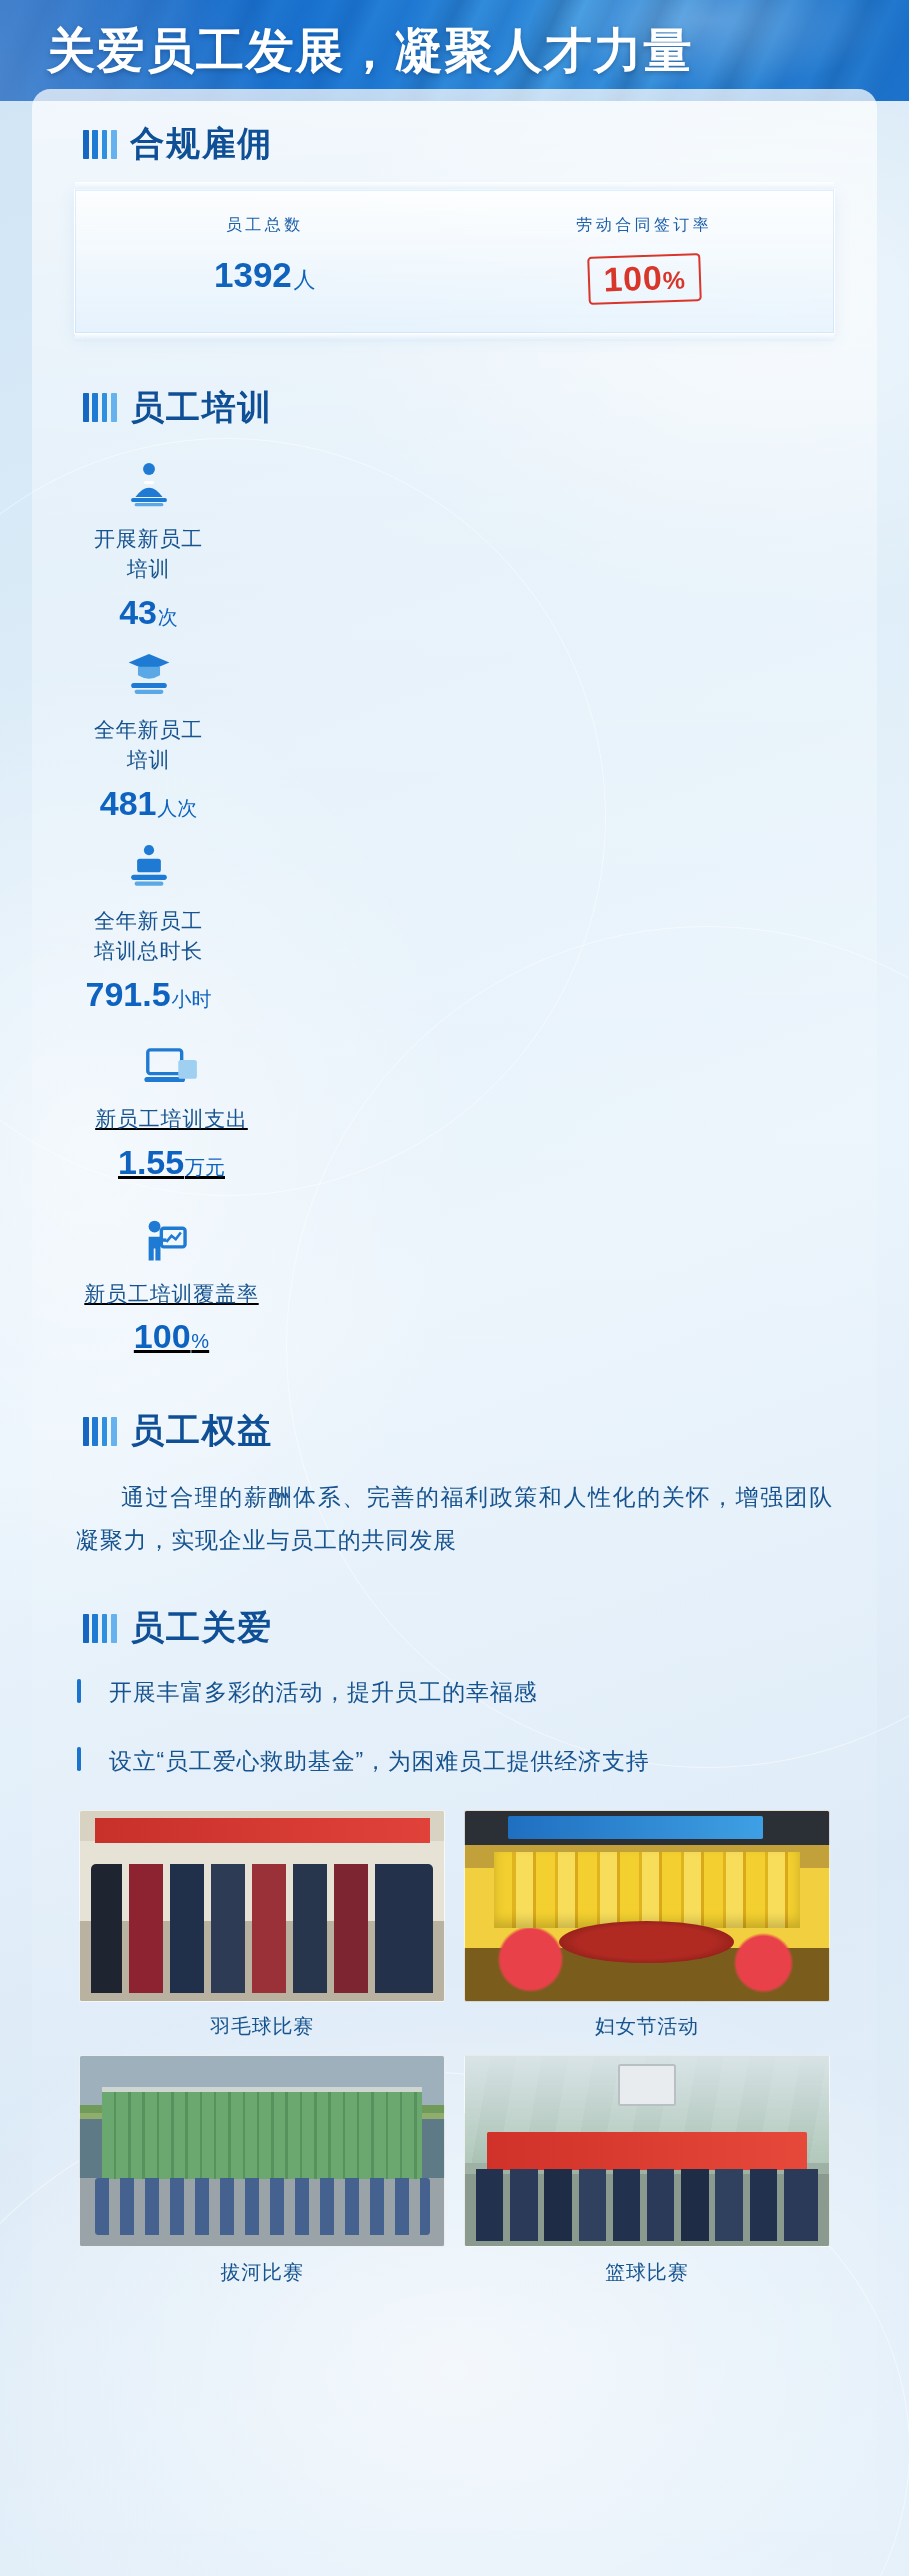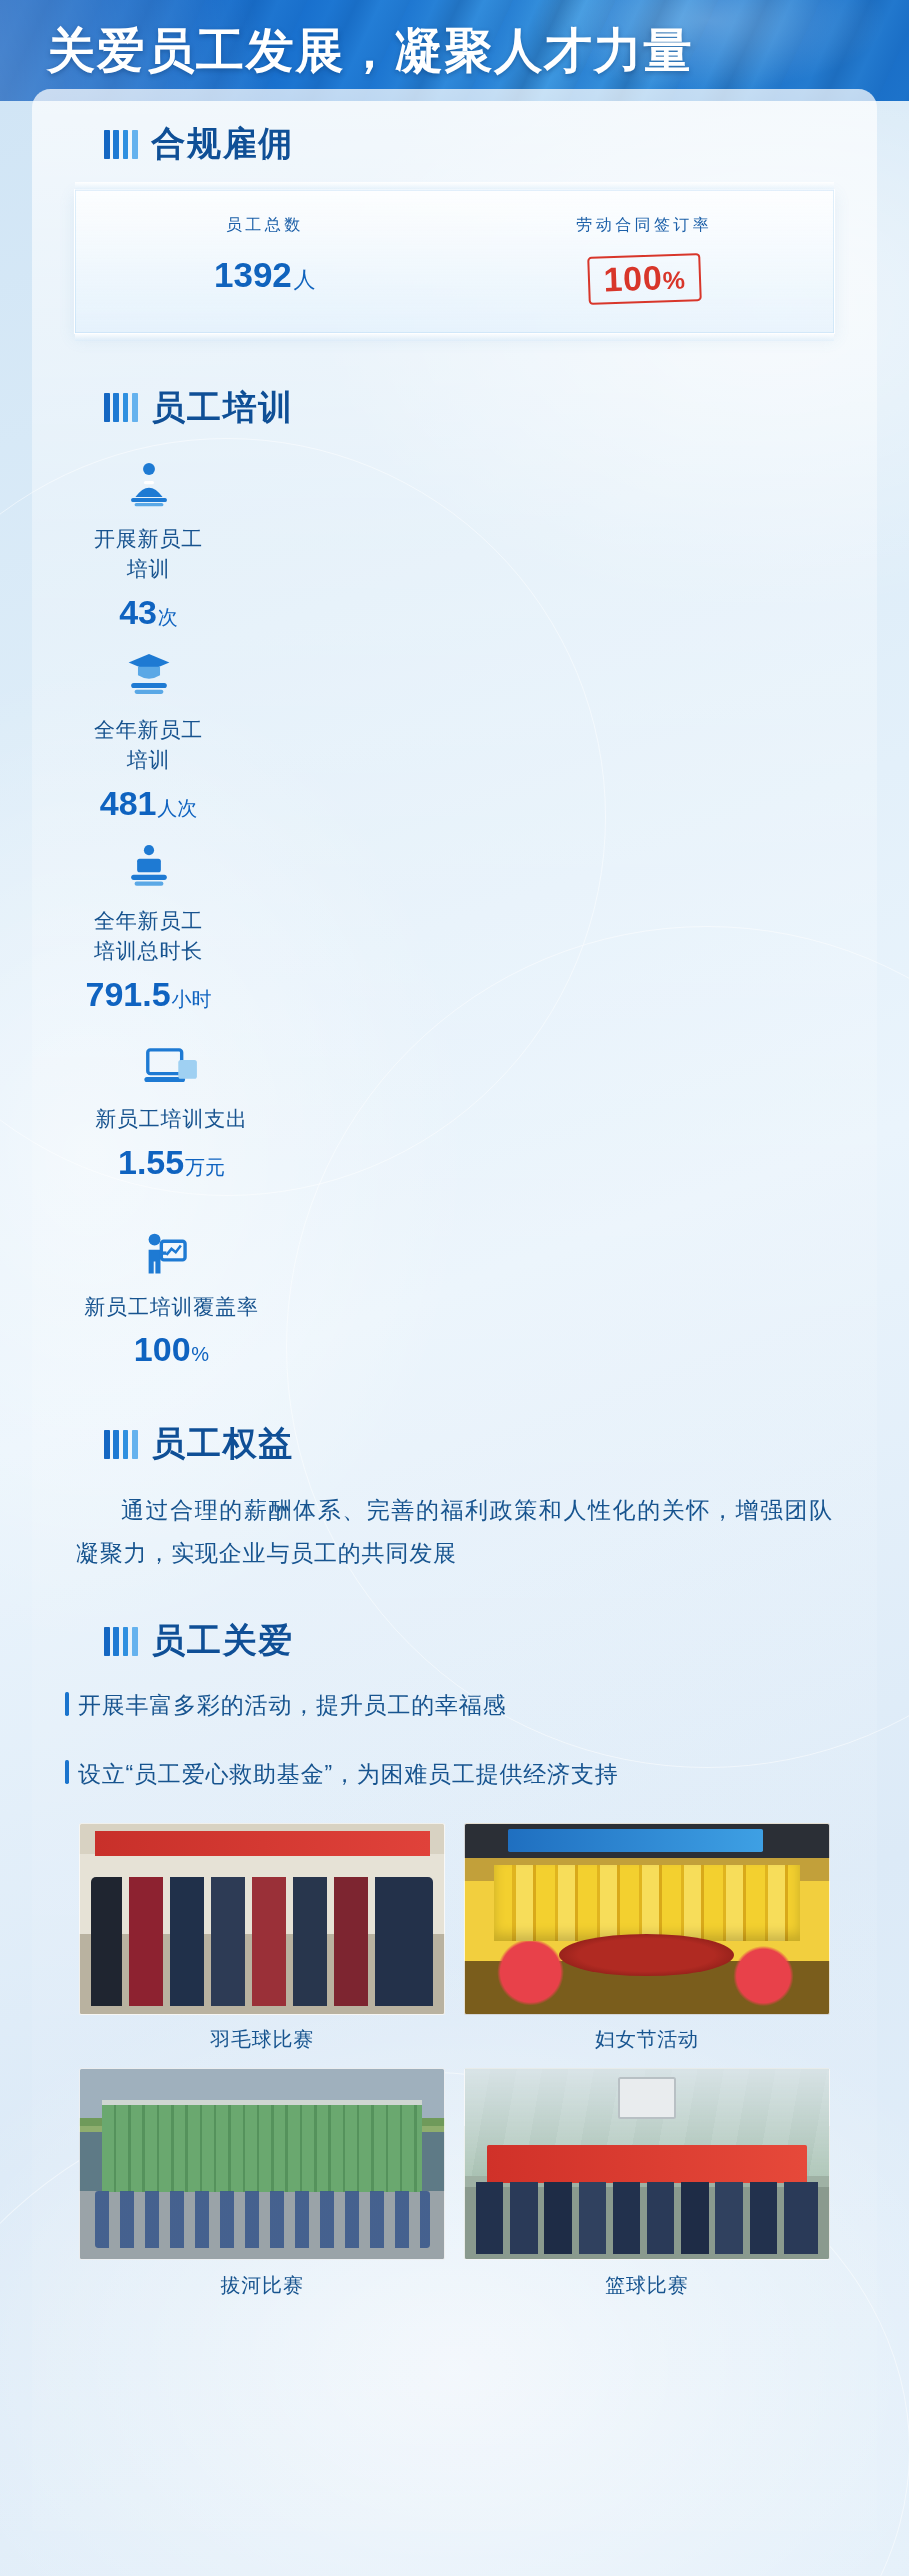--- a/index.html
+++ b/index.html
@@ -67,21 +67,21 @@
     border-radius: 18.5px 18.5px 0 0;
     padding: 32px 0 0 0;
     min-height: 2442px;
   }
 
   
   .sec-title {
     display: flex;
     align-items: center;
     gap: 13.5px;
-    padding-left: 72px;
+    padding-left: 51px;
     margin-bottom: 22px;
   }
   .bars {
     display: flex;
     gap: 3.4px;
     align-items: flex-end;
   }
   .bars i {
     display: block;
     width: 5.9px;
@@ -165,21 +165,21 @@
   .stamp .pct { font-size: 25px; }
 
   
   .icon-grid {
     display: flex;
     justify-content: center;
     gap: 11.8px;
     margin: 0 34px 8.4px 34px;
     flex-direction: column;
   }
-  .icon-grid.row2 { margin-top: 18.5px; justify-content: flex-start; gap: 39px; }
+  .icon-grid.row2 { margin-top: 18.5px; justify-content: flex-start; gap: 26px; text-decoration: underline; }
   .icon-cell {
     flex: 0 0 auto;
     width: 165px;
     text-align: center;
   }
   .icon-grid.row2 .icon-cell { width: 211px; }
   .ic-svg { height: 61px; display: flex; align-items: flex-end; justify-content: center; margin-bottom: 10px; }
   .ic-label {
     font-size: 21px;
     color: #17538f;
@@ -201,22 +201,22 @@
     font-size: 23px;
     line-height: 1.85;
     color: #17548f;
     text-indent: 45px;
     letter-spacing: 0.8px;
     text-align: justify;
   }
 
   
   .bullet {
-    margin: 0 44px 29px 33px;
-    padding-left: 13px;
+    margin: 0 44px 29px 45px;
+    padding-left: 32px;
     position: relative;
     font-size: 23px;
     line-height: 1.7;
     color: #17548f;
     letter-spacing: 0.8px;
   }
   .bullet::before {
     content: "";
     position: absolute;
     left: 0;

